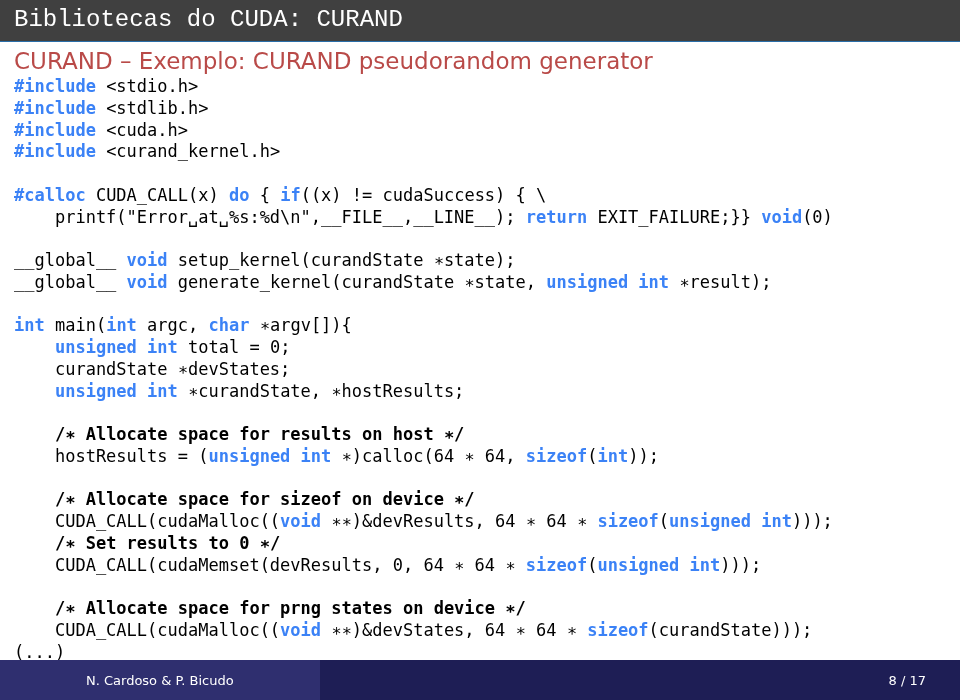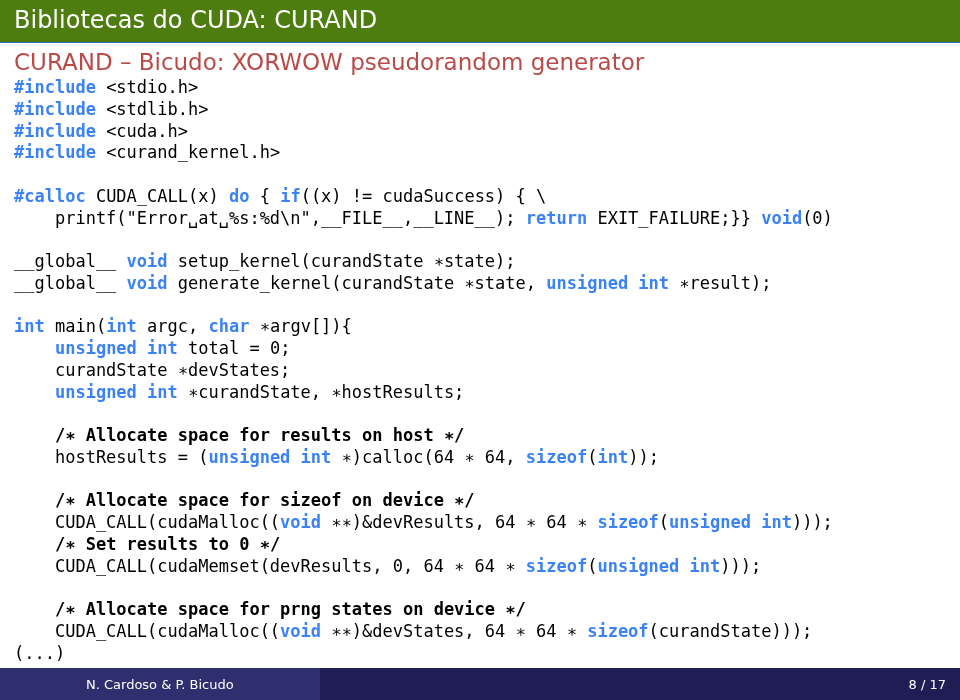--- a/index.html
+++ b/index.html
@@ -4,61 +4,62 @@
 <style>
   * { margin: 0; padding: 0; box-sizing: border-box; }
   body {
     width: 960px; height: 700px;
     font-family: "DejaVu Sans", Arial, sans-serif;
     background: #fff;
     overflow: hidden;
     position: relative;
   }
   .slide-title {
-    background: #4d7c0f;
+    background: #404040;
     color: #fff;
     font-size: 24px;
     padding: 6px 14px 8px 14px;
     border-bottom: 1px solid #2a6ea8;
+    font-family: Liberation Mono, monospace;
   }
   .content { padding: 6px 14px 0 14px; }
   .section-title {
     color: #b94a48;
     font-size: 23px;
     margin-bottom: 2px;
   }
   pre.code {
     font-family: "DejaVu Sans Mono", Menlo, Consolas, monospace;
     font-size: 17px;
     line-height: 1.28;
     white-space: pre;
     letter-spacing: 0px;
     color: #000;
   }
   .kw { color: #3b82f6; font-weight: bold; }
   .cmt { color: #000; font-weight: bold; }
   .footer {
     position: absolute;
     bottom: 0; left: 0; right: 0;
-    height: 32px;
+    height: 40px;
     display: flex;
     font-size: 13px;
     color: #fff;
   }
   .footer .left { background: #2f2f6f; flex: 0 0 33.3%; display: flex; align-items: center; justify-content: center; }
   .footer .mid  { background: #262660; flex: 0 0 33.3%; display: flex; align-items: center; justify-content: center; }
-  .footer .right{ background: #1e1e55; flex: 1 1 auto; display: flex; align-items: center; justify-content: flex-end; padding-right: 14px; }
+  .footer .right{ background: #1e1e55; flex: 1 1 auto; display: flex; align-items: center; justify-content: flex-end; padding-right: 34px; }
 </style>
 </head>
 <body>
 
 <div class="slide-title">Bibliotecas do CUDA: CURAND</div>
 
 <div class="content">
-  <div class="section-title">CURAND – Bicudo: XORWOW pseudorandom generator</div>
+  <div class="section-title">CURAND – Exemplo: CURAND pseudorandom generator</div>
 
   <pre class="code"><span class="kw">#include</span><span> &lt;stdio.h&gt;</span>
 <span class="kw">#include</span><span> &lt;stdlib.h&gt;</span>
 <span class="kw">#include</span><span> &lt;cuda.h&gt;</span>
 <span class="kw">#include</span><span> &lt;curand_kernel.h&gt;</span>
 <span></span>
 <span class="kw">#calloc</span><span> CUDA_CALL(x) </span><span class="kw">do</span><span> { </span><span class="kw">if</span><span>((x) != cudaSuccess) { \</span>
 <span>    printf("Error␣at␣%s:%d\n",__FILE__,__LINE__); </span><span class="kw">return</span><span> EXIT_FAILURE;}} </span><span class="kw">void</span><span>(0)</span>
 <span></span>
 <span>__global__ </span><span class="kw">void</span><span> setup_kernel(curandState ∗state);</span>

